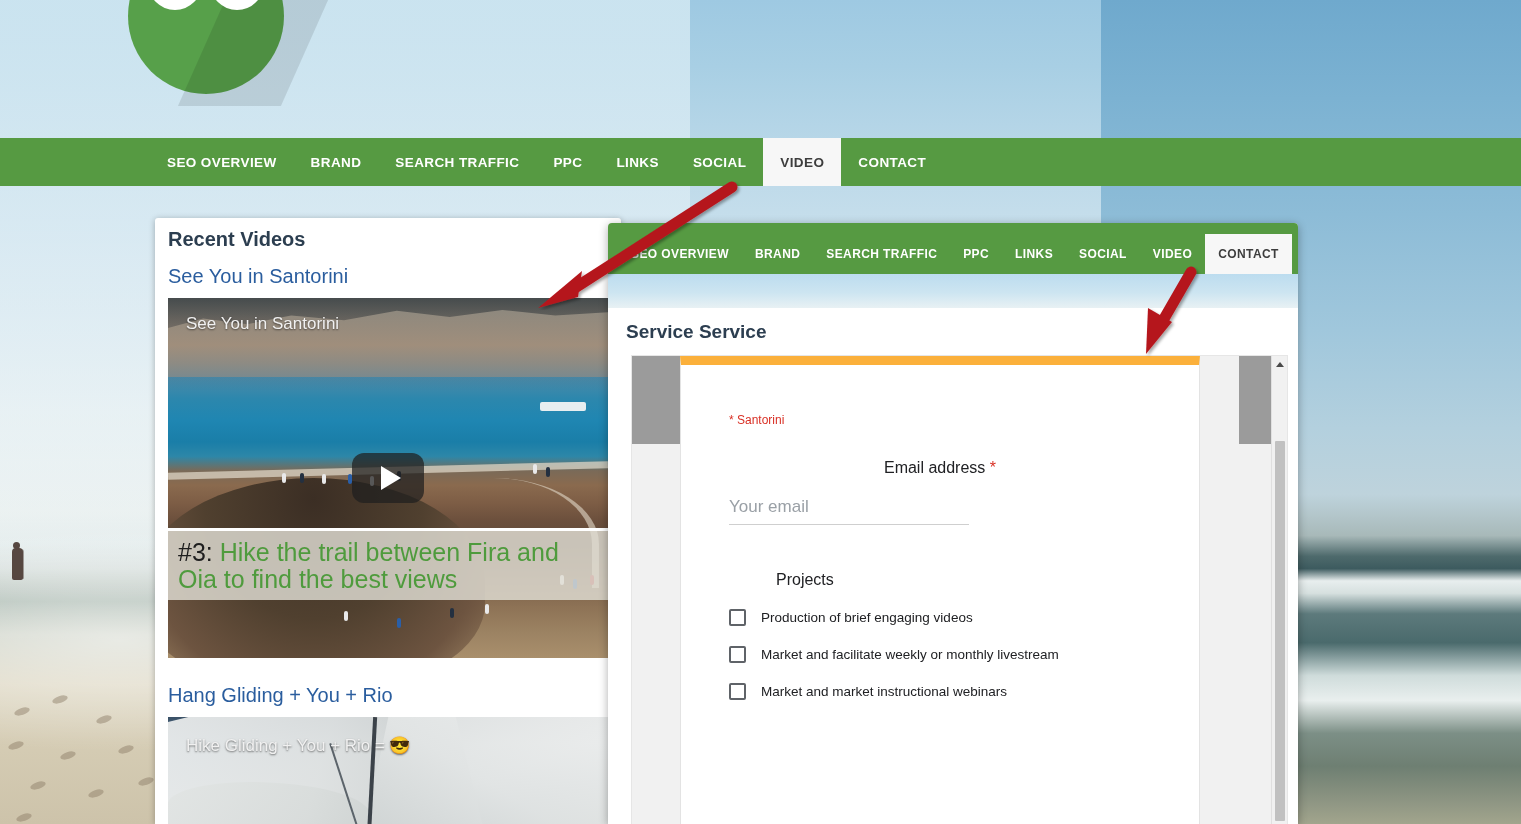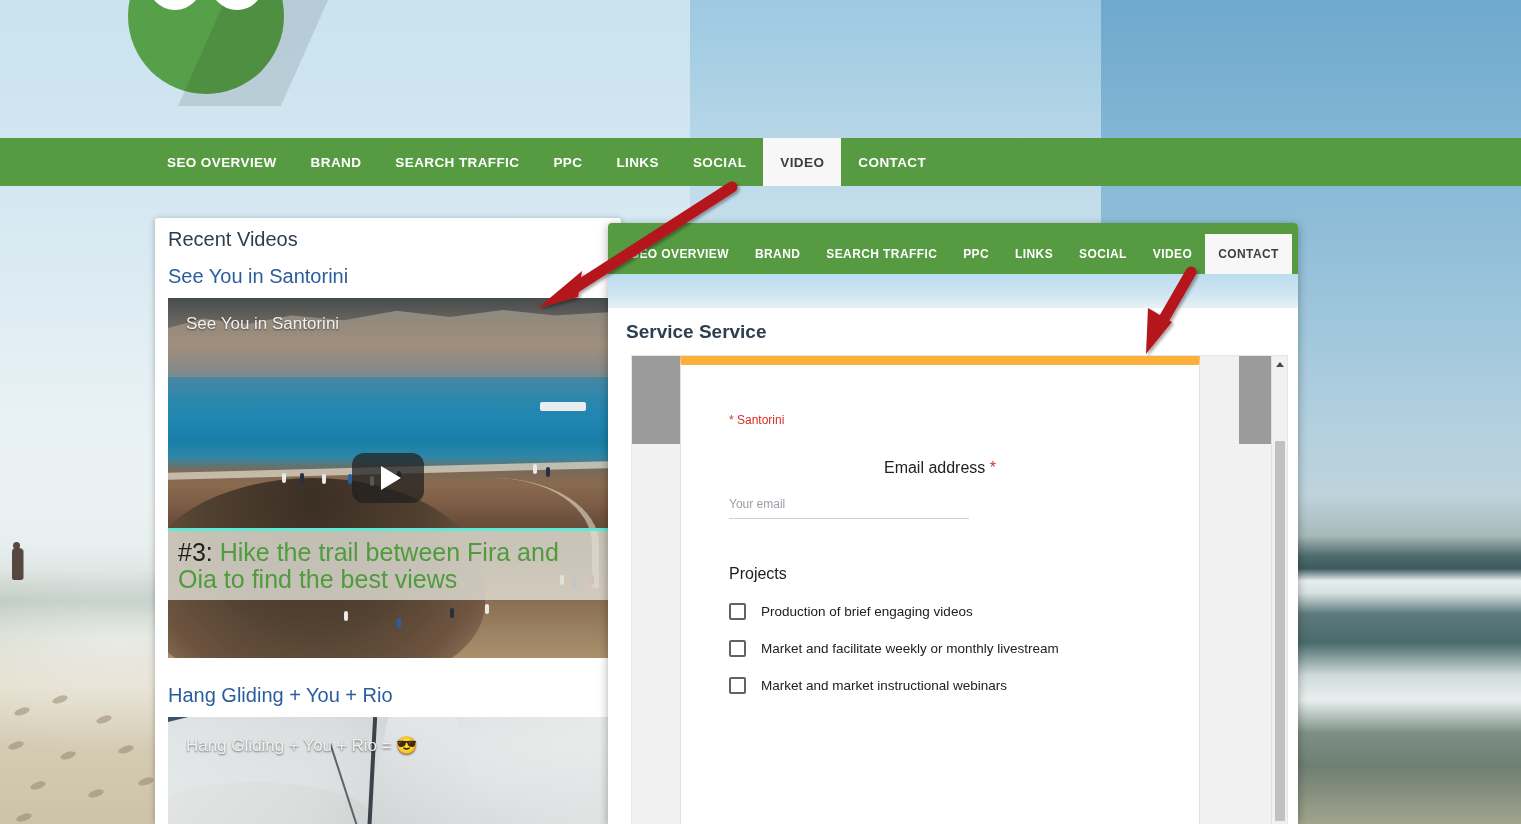--- a/index.html
+++ b/index.html
@@ -106,21 +106,21 @@
 
   
   #videos-panel {
     position:absolute; left:155px; top:218px; width:466px; height:606px;
     background:#fff; z-index:6;
     box-shadow:0 1px 6px rgba(0,0,0,.28);
     border-radius:3px 3px 0 0;
     overflow:hidden;
   }
   .vp-title {
-    font-size:20px; font-weight:normal; color:#2c3e50;
+    font-size:20px; font-weight:bold; color:#2c3e50;
     padding:10px 13px 6px 13px;
   }
   .vid-link {
     font-size:20px; color:#2a5d9e; padding:8px 13px 10px 13px; cursor:pointer;
   }
   .thumb-wrap {
     position:relative; margin:0 13px; height:360px; overflow:hidden; background:#2a3b46;
   }
   .thumb-santorini {
     position:absolute; inset:0;
@@ -178,21 +178,21 @@
     display:flex; align-items:center; justify-content:center; z-index:3; cursor:pointer;
   }
   .play-btn .tri {
     width:0;height:0;border-left:20px solid #fff;
     border-top:12px solid transparent;border-bottom:12px solid transparent;
     margin-left:5px;
   }
   .caption-band {
     position:absolute; left:0; right:0; bottom:58px; height:72px; z-index:3;
     background:rgba(224,222,212,.82);
-    border-top:3px solid #5eead4;
+    border-top:3px solid #ffffff;
     display:flex; align-items:center;
   }
   .caption-band .txt {
     font-size:25px; line-height:1.08; color:#4f9b3d; padding:0 10px;
   }
   .caption-band .txt b { color:#1e1e1e; font-weight:normal; }
 
   .vid-link2 { font-size:20px; color:#2a5d9e; padding:14px 13px 10px 13px; cursor:pointer;margin-top:12px; }
   .thumb-wrap2 {
     position:relative; margin:0 13px; height:120px; overflow:hidden;
@@ -271,25 +271,25 @@
     padding:26px 48px 0 48px;
     border-left:1px solid #e3e3e3; border-right:1px solid #e3e3e3;
   }
   .g-h1 { font-size:30px; font-weight:normal; color:#212121; line-height:1.2; padding-bottom:20px; }
   .g-desc { font-size:12.5px; color:#4d4d4d; line-height:1.55; max-width:470px; }
   .g-req { font-size:12px; color:#d93025; padding-top:22px; }
   .g-label { font-size:16px; color:#202124; padding-top:32px;text-align:center; }
   .g-label .star { color:#d93025; }
   .g-input {
     margin-top:17px; width:240px; border:0; border-bottom:1px solid #cfcfcf;
-    font-family:"Liberation Sans", sans-serif; font-size:12px; color:#7f1d1d;
+    font-family:"Liberation Sans", sans-serif; font-size:17px; color:#7f1d1d;
     padding:3px 0 7px 0; outline:none; background:transparent;
   }
   .g-input::placeholder { color:#9aa0a6; }
-  .g-section { font-size:16px; color:#202124; padding-top:46px; }
+  .g-section { font-size:16px; color:#202124; padding-top:46px;margin-left:47px; }
   .g-check { display:flex; align-items:center; gap:15px; padding-top:20px; }
   .g-box {
     width:17px; height:17px; border:2px solid #5f6368; border-radius:2px; flex:none; cursor:pointer;
   }
   .g-check .lbl { font-size:13.5px; color:#202124; }
 
   
   .gleft-col { position:absolute; left:0; top:0; width:48px; height:100%; background:#f1f1f1; }
   .gblock { position:absolute; top:0; width:48px; height:88px; background:#9b9b9b; }
 
@@ -409,21 +409,21 @@
 
   <div class="thumb-wrap2">
     <div class="thumb-hang">
       <div class="hill"></div>
       <div class="wing-a"></div>
       <div class="wing-b"></div>
       <div class="strut"></div>
       <div class="strut2"></div>
     </div>
     <div class="thumb-title2">
-      <span>Hang Gliding + You + Rio = </span><span class="emoji">😎</span>
+      <span>Hike Gliding + You + Rio = </span><span class="emoji">😎</span>
     </div>
   </div>
 </section>
 
 <div id="hang-overflow">
   <div class="wm">tripadv</div>
   <div class="ctl"></div>
   <div class="share">➤</div>
 </div>
 

